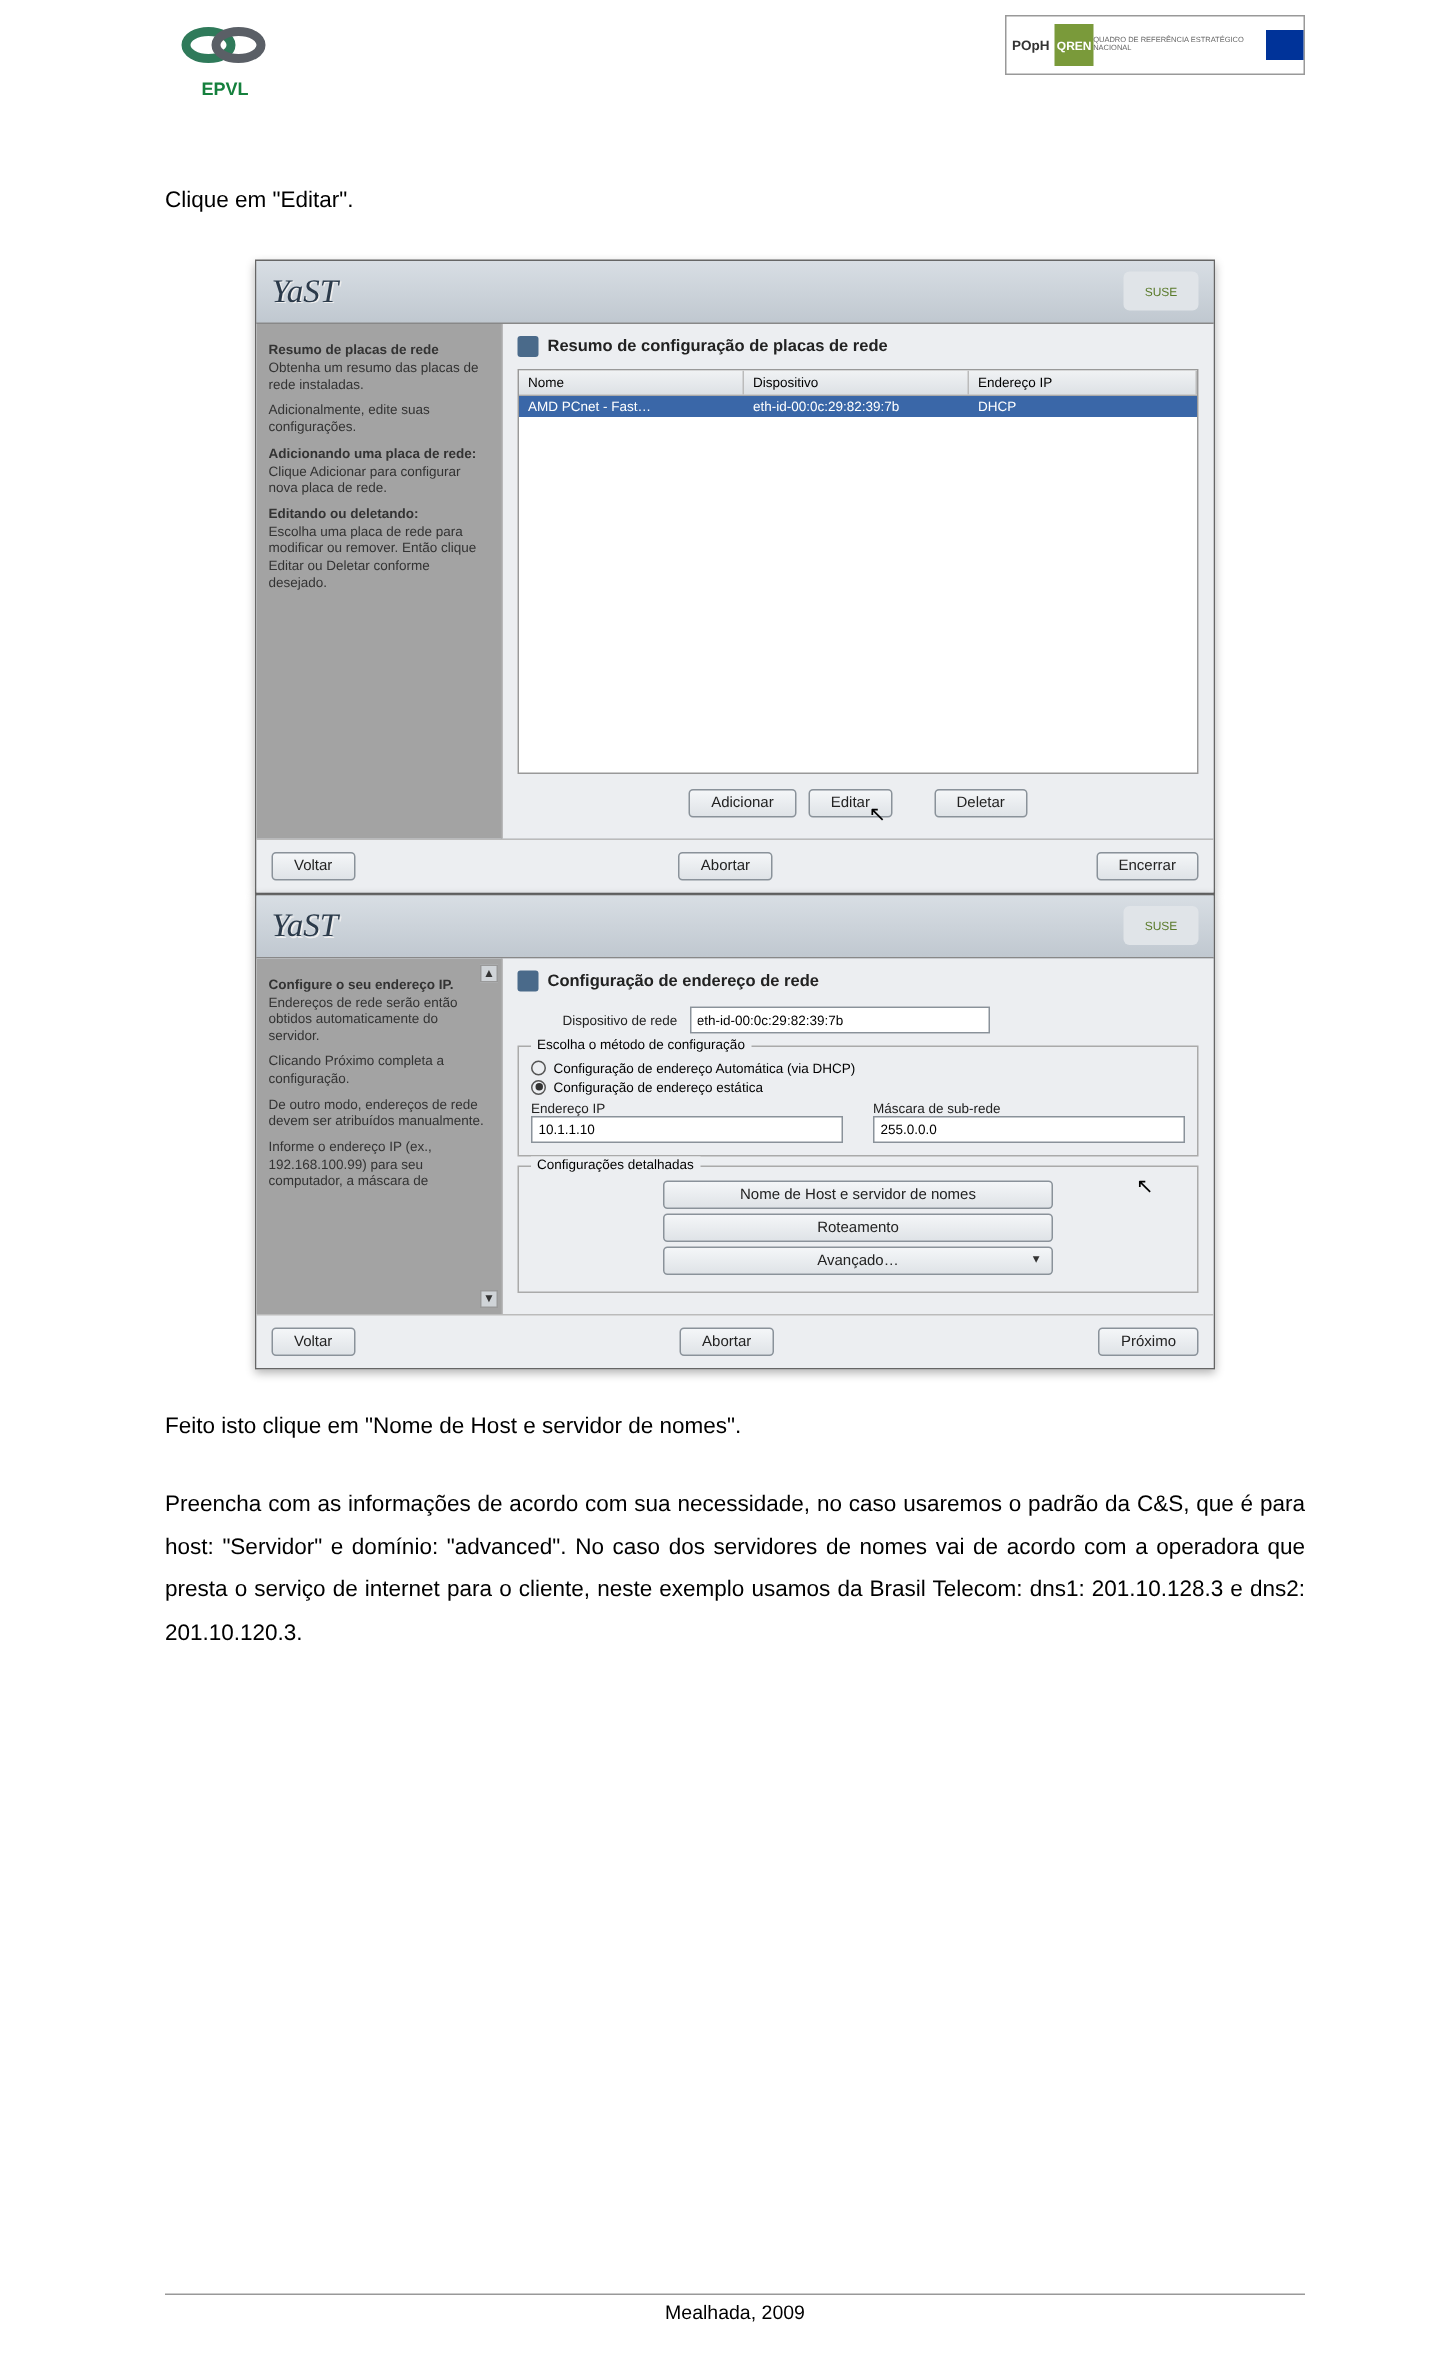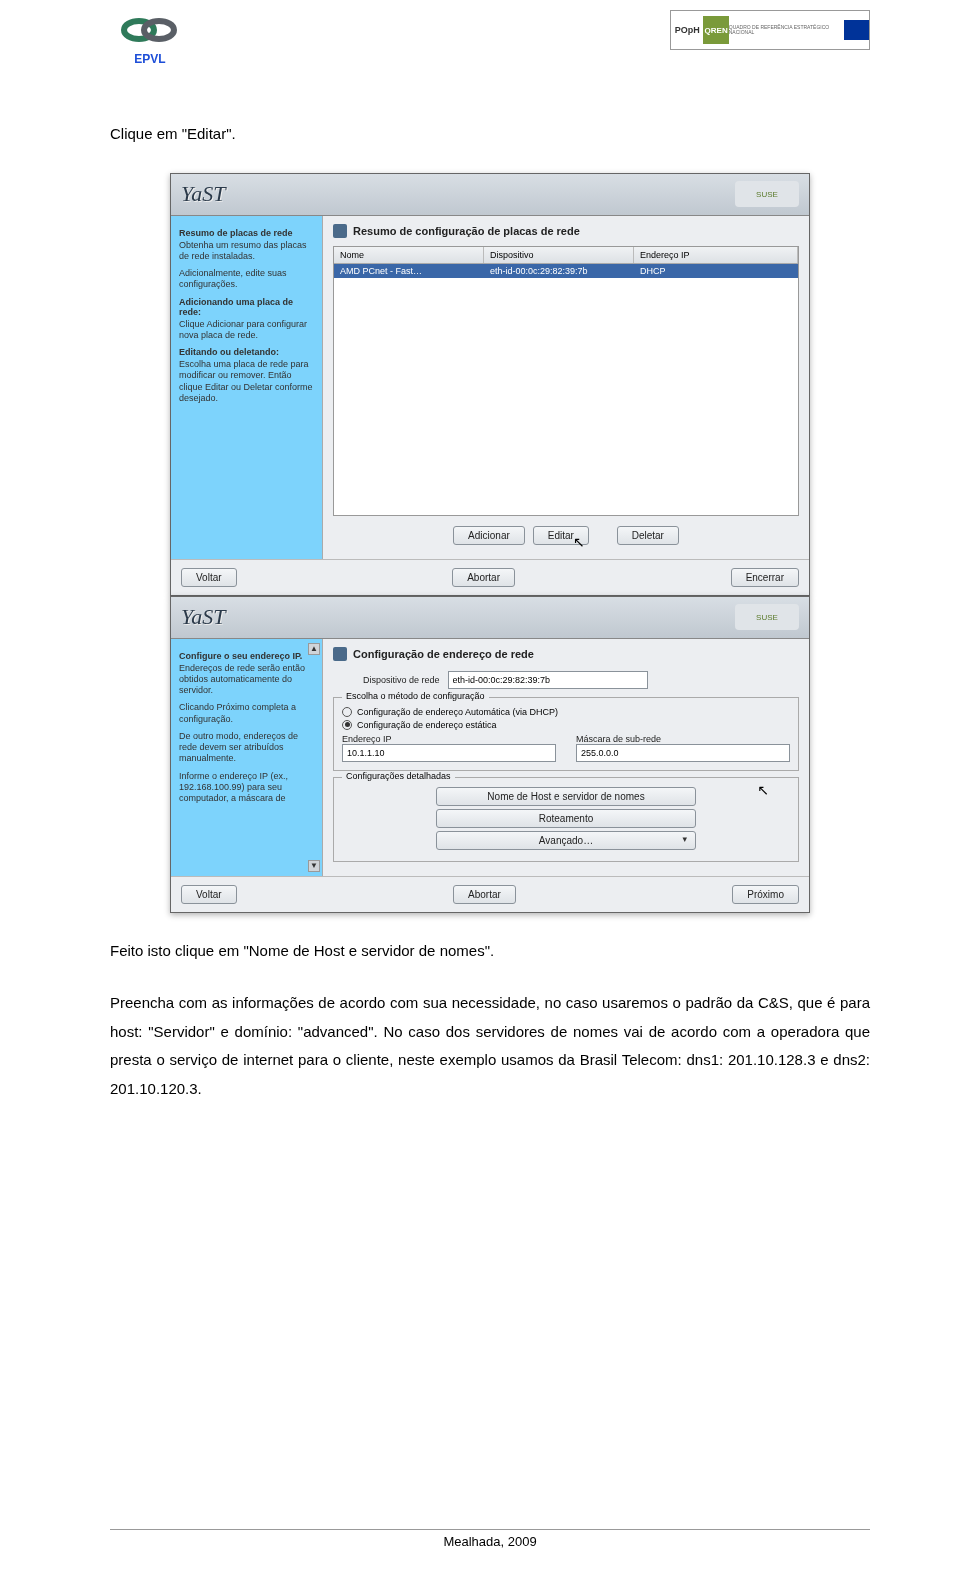--- a/index.html
+++ b/index.html
@@ -21,21 +21,21 @@
     display: flex;
     justify-content: space-between;
     align-items: flex-start;
     margin-bottom: 50px;
   }
   .logo-left {
     width: 80px; height: 60px;
     display: flex; flex-direction: column; align-items: center;
   }
   .logo-left svg { width: 70px; height: 40px; }
-  .logo-left-text { font-size: 12px; font-weight: bold; color: #1d4ed8; margin-top: 2px; }
+  .logo-left-text { font-size: 12px; font-weight: bold; color: #15803d; margin-top: 2px; }
   .logo-right {
     width: 200px; height: 40px;
     border: 1px solid #999;
     display: flex; align-items: center; justify-content: space-around;
     background: #fff;
   }
   .logo-right .box { width: 36px; height: 28px; display:flex; align-items:center; justify-content:center; }
   .logo-right .po { font-size: 9px; font-weight:bold; color:#333; }
   .logo-right .qren-box { background:#7a9a3a; color:#fff; font-size:8px; font-weight:bold; width:28px; height:28px; display:flex; align-items:center; justify-content:center; }
   .logo-right .desc { font-size:5px; color:#666; line-height:1.1; text-align:left; }
@@ -62,32 +62,32 @@
     border-bottom:1px solid #888;
   }
   .yast-logo {
     font-family: Georgia, serif;
     font-size: 22px; font-weight: normal; font-style: italic;
     color: #2b3a4a;
     text-shadow: 1px 1px 0 #eee;
   }
   .suse-logo {
     margin-left:auto;
-    width:64px; height:26px;
+    width:50px; height:26px;
     background:#e0e4e8;
     border-radius:4px;
     display:flex; align-items:center; justify-content:center;
     font-size:8px; color:#5a7a2a;
   }
   .yast-body { display:flex; background:#eceef1; }
   .yast-side {
-    width: 152px;
+    width: 164px;
     padding: 8px 8px;
     border-right:1px solid #aaa;
-    background:#7dd3fc;
+    background:#a3a3a3;
     font-size: 9px;
     color:#333;
     position:relative;
   }
   .yast-side .scroll-up, .yast-side .scroll-down {
     position:absolute; right:2px; width:12px; height:12px;
     background:#d0d4d8; border:1px solid #999; font-size:8px;
     display:flex; align-items:center; justify-content:center;
   }
   .yast-side .scroll-up { top:4px; }

